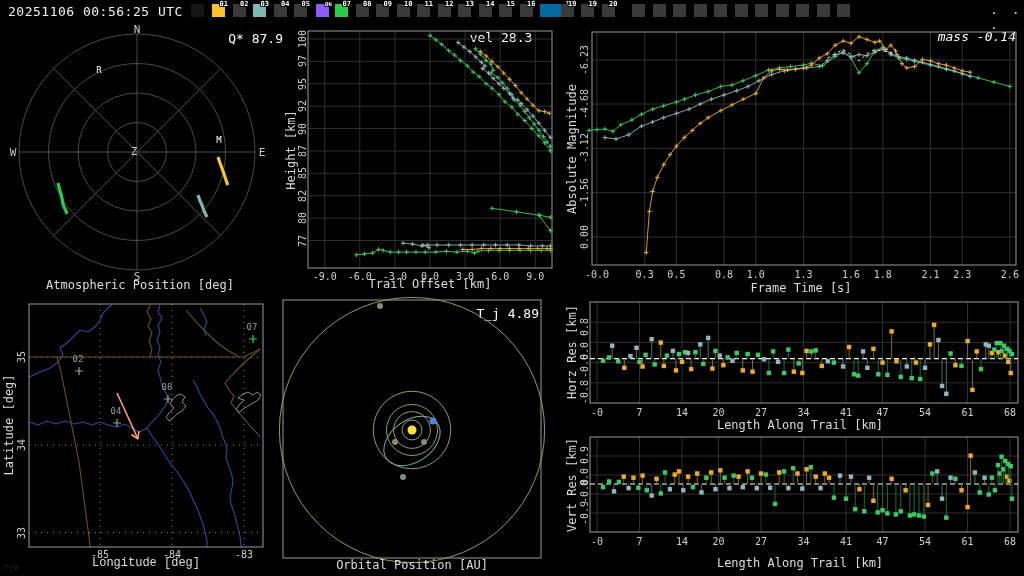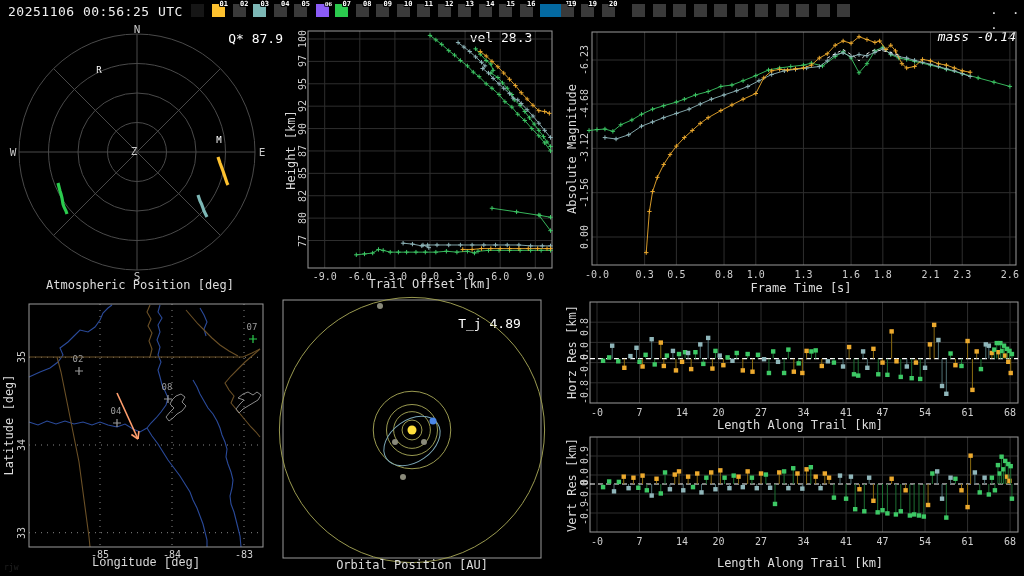--- a/index.html
+++ b/index.html
@@ -222,21 +222,21 @@
       <line x1="138" y1="439" x2="131.40156193884434" y2="434.4766588506843" stroke="#ff9e6e" stroke-width="1.6"></line>
       <path d="M75 371H83M79 367V375" stroke="#9a9a9a" stroke-width="1.2" fill="none"></path>
       <path d="M113 423H121M117 419V427" stroke="#9a9a9a" stroke-width="1.2" fill="none"></path>
       <path d="M164 399H172M168 395V403" stroke="#9a9a9a" stroke-width="1.2" fill="none"></path>
       <path d="M249 339H257M253 335V343" stroke="#2bcb4e" stroke-width="1.2" fill="none"></path>
     </svg>
 <div class="abs ylabel" style="left:9px;top:425px;">Latitude [deg]</div>
 <div class="abs xlabel" style="left:146px;top:563px;font-family:Liberation Mono, monospace;">Longitude [deg]</div>
 <div class="abs watermark" style="left:4px;top:563px;">rjw</div>
 
-<div class="abs title" style="left:440px;top:316px;width:99px;text-align:center;">T_j 4.89</div>
+<div class="abs title" style="left:440px;top:306px;width:99px;">T_j 4.89</div>
 <svg id="svg-orb" width="1024" height="576">
       <rect x="283" y="300" width="258" height="258" fill="none" stroke="#9a9a9a" stroke-width="1"></rect>
       <circle cx="412" cy="430" r="9.945" fill="none" stroke="#9a9a50" stroke-width="1"></circle>
       <circle cx="412" cy="430" r="18.36" fill="none" stroke="#9a9a50" stroke-width="1"></circle>
       <circle cx="412" cy="430" r="25.5" fill="none" stroke="#9a9a50" stroke-width="1"></circle>
       <circle cx="412" cy="430" r="38.76" fill="none" stroke="#9a9a50" stroke-width="1"></circle>
       <circle cx="412" cy="430" r="132.6" fill="none" stroke="#9a9a50" stroke-width="1"></circle>
       <ellipse cx="412" cy="441" rx="31" ry="21" fill="none" stroke="#7ca8b8" stroke-width="1" transform="rotate(-35 412 441)"></ellipse>
       <circle cx="412" cy="430" r="4.5" fill="#ffe03c"></circle>
       <circle cx="424" cy="442" r="3" fill="#8a8a7a"></circle>

